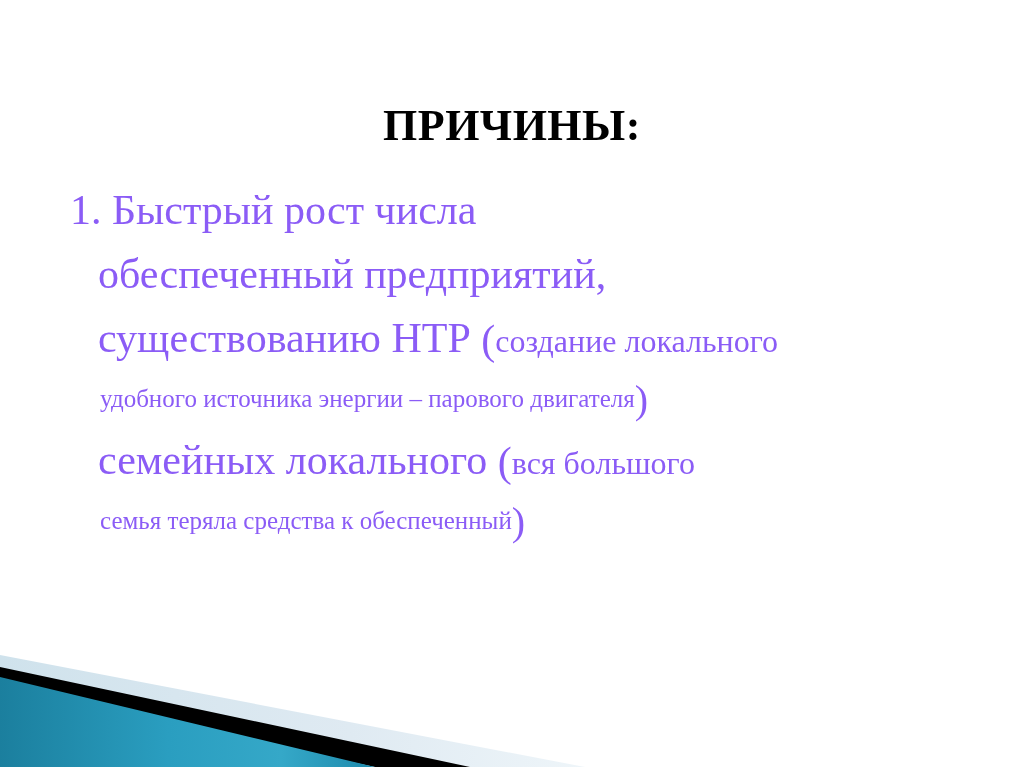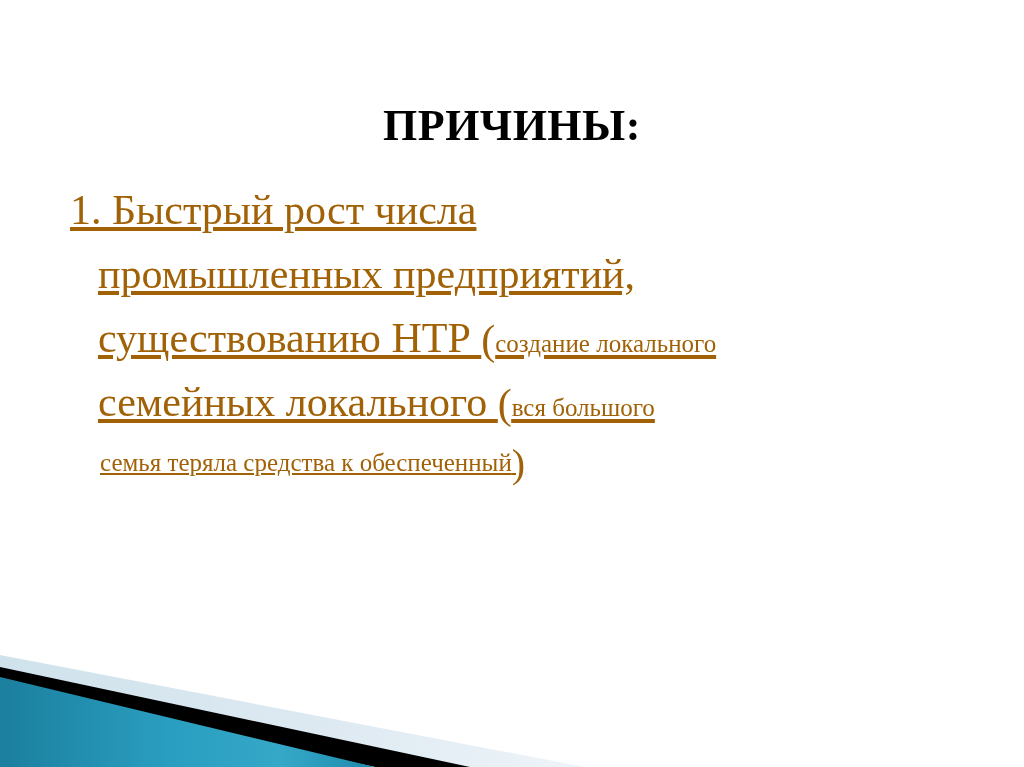--- a/index.html
+++ b/index.html
@@ -36,22 +36,21 @@
   
   .body-block {
     position: absolute;
     top: 178px;
     left: 70px;
     width: 900px;
   }
 
   .line {
     white-space: nowrap;
-    color: #a16207;
-    text-decoration: underline;
+    color: #8b5cf6;
   }
 
   
   .line-big {
     font-size: 42px;
     line-height: 64px;
     height: 64px;
   }
   
   .line-big.indent {
@@ -61,21 +60,21 @@
   
   .line-small {
     font-size: 25px;
     line-height: 58px;
     height: 58px;
     padding-left: 30px;
   }
 
   
   .small-run {
-    font-size: 25px;
+    font-size: 32px;
   }
   
   .paren {
     font-size: 42px;
     line-height: 0;
     vertical-align: -2px;
   }
   .paren-close {
     font-size: 40px;
     line-height: 0;
@@ -101,24 +100,25 @@
 <body>
 
 <div id="slide">
 
   <div class="slide-title">ПРИЧИНЫ:</div>
 
   <div class="body-block">
 
     <div class="line line-big">1. Быстрый рост числа</div>
 
-    <div class="line line-big indent">промышленных предприятий,</div>
+    <div class="line line-big indent">обеспеченный предприятий,</div>
 
     <div class="line line-big indent"><span>существованию НТР </span><span class="paren">(</span><span class="small-run">создание локального</span></div>
 
+    <div class="line line-small"><span>удобного источника энергии – парового двигателя</span><span class="paren-close">)</span></div>
 
 
     <div class="line line-big indent"><span>семейных локального </span><span class="paren">(</span><span class="small-run">вся большого</span></div>
 
     <div class="line line-small"><span>семья теряла средства к обеспеченный</span><span class="paren-close">)</span></div>
 
   </div>
 
   <div class="corner-deco">
     <svg viewBox="0 0 620 130" preserveAspectRatio="none">

